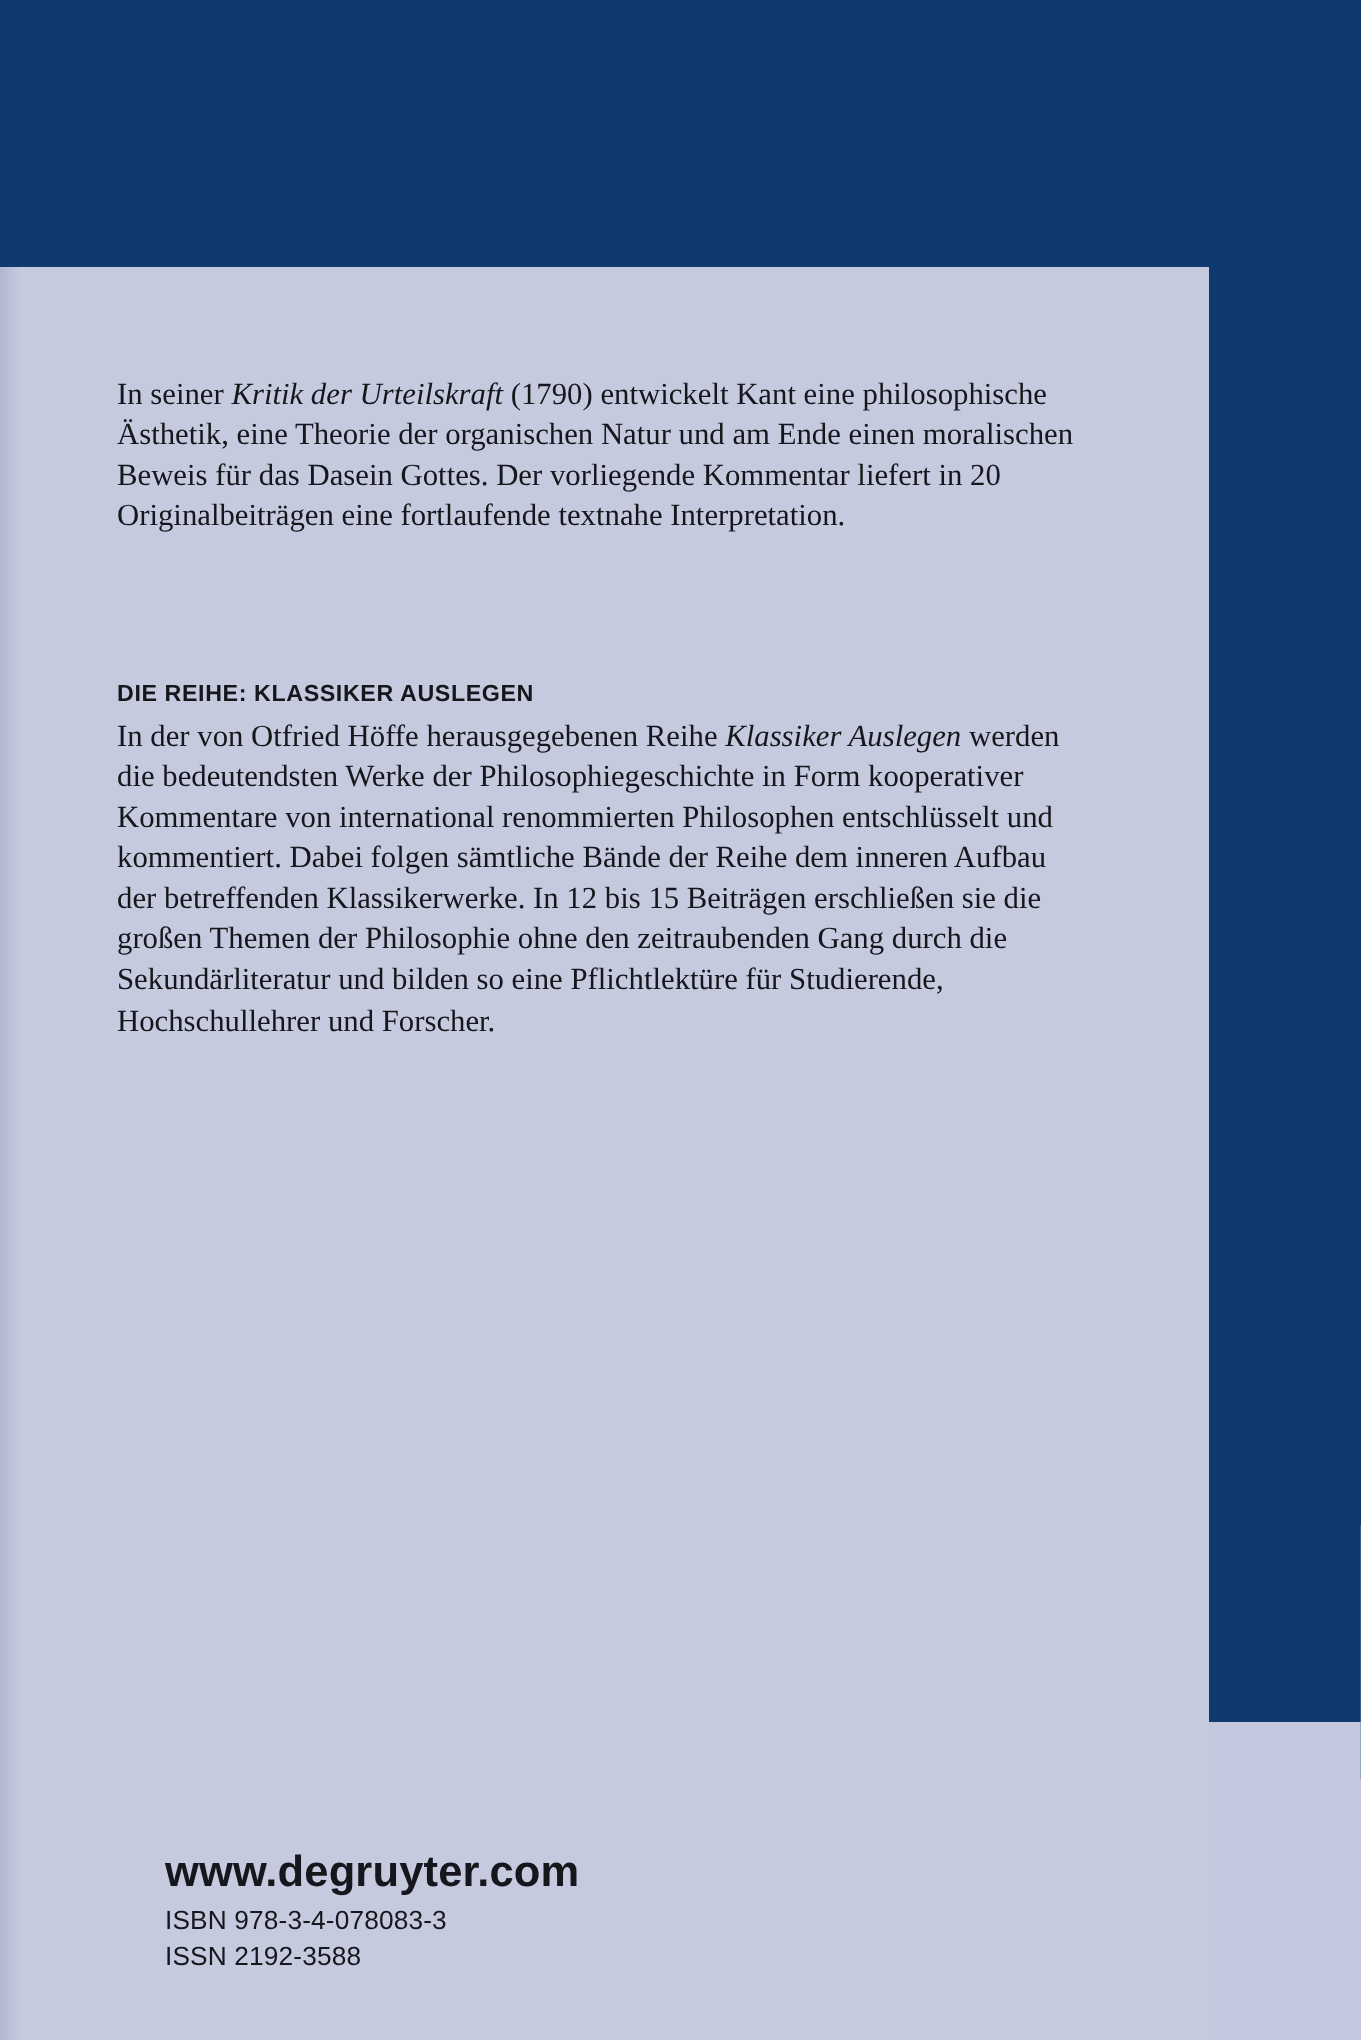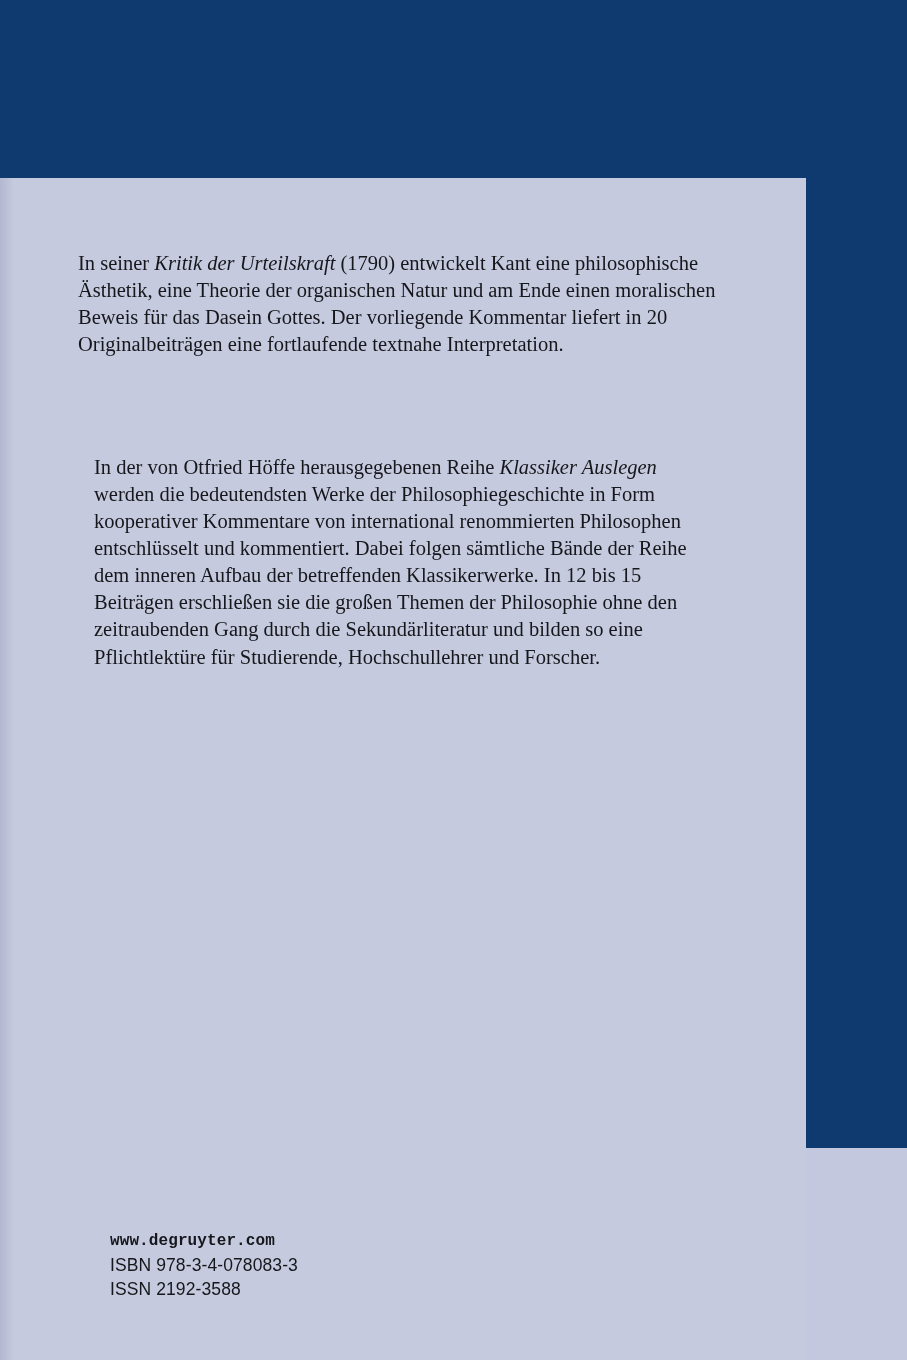--- a/index.html
+++ b/index.html
@@ -78,21 +78,21 @@
     font-weight: bold;
     font-size: 15.5px;
     letter-spacing: 0.4px;
     color: #16171c;
     margin: 0 0 6px 0;
   }
   .series-body {
     font-size: 20.5px;
     line-height: 1.32;
     color: #16171c;
-    margin: 16px;
+    margin: 0;
   }
   
   .footer {
     position: absolute;
     left: 78px;
     top: 1228px;
     width: 700px;
     display: flex;
     align-items: flex-start;
   }
@@ -119,23 +119,23 @@
     letter-spacing: 1.1px;
     color: #111;
     margin-top: 3px;
     padding-left: 2px;
   }
   .pubinfo {
     margin-left: 32px;
     padding-top: 4px;
   }
   .pub-url {
-    font-family: Liberation Mono, monospace;
+    font-family: Liberation Sans, sans-serif;
     font-weight: bold;
-    font-size: 16px;
+    font-size: 29px;
     color: #16171c;
     letter-spacing: 0.1px;
     margin: 0 0 5px 0;
   }
   .pub-line {
     font-family: "Liberation Sans", sans-serif;
     font-size: 17.5px;
     color: #16171c;
     margin: 0 0 3px 0;
     letter-spacing: 0.1px;
@@ -148,20 +148,21 @@
   <div class="navy-top"></div>
   <div class="navy-right"></div>
   <div class="light-right"></div>
   <div class="cover"></div>
   <div class="spine-shade"></div>
 
   <div class="content">
     <p class="blurb"><span>In seiner </span><em>Kritik der Urteilskraft</em><span> (1790) entwickelt Kant eine philosophische Ästhetik, eine Theorie der organischen Natur und am Ende einen moralischen Beweis für das Dasein Gottes. Der vorliegende Kommentar liefert in 20 Originalbeiträgen eine fortlaufende textnahe Interpretation.</span></p>
 
     <div class="series">
+      <p class="series-heading">DIE REIHE: KLASSIKER AUSLEGEN</p>
       <p class="series-body"><span>In der von Otfried Höffe herausgegebenen Reihe </span><em>Klassiker Auslegen</em><span> werden die bedeutendsten Werke der Philosophiegeschichte in Form kooperativer Kommentare von international renommierten Philosophen entschlüsselt und kommentiert. Dabei folgen sämtliche Bände der Reihe dem inneren Aufbau der betreffenden Klassikerwerke. In 12 bis 15 Beiträgen erschließen sie die großen Themen der Philosophie ohne den zeitraubenden Gang durch die Sekundärliteratur und bilden so eine Pflichtlektüre für Studierende, Hochschullehrer und Forscher.</span></p>
     </div>
   </div>
 
   <div class="footer">
     <div class="pubinfo">
       <p class="pub-url">www.degruyter.com</p>
       <p class="pub-line">ISBN 978-3-4-078083-3</p>
       <p class="pub-line">ISSN 2192-3588</p>
     </div>

